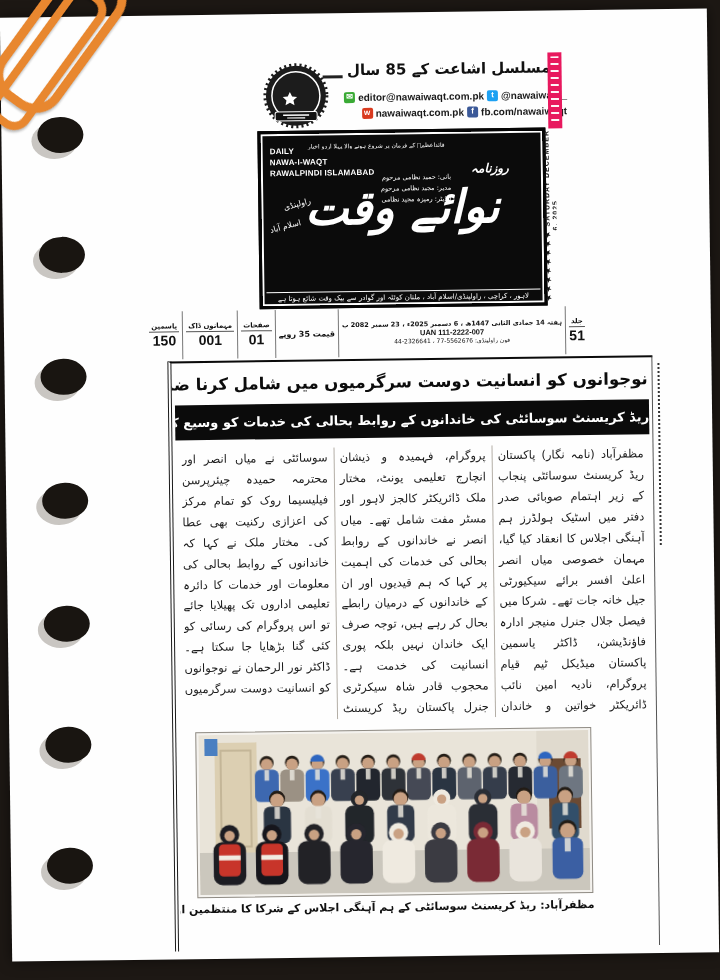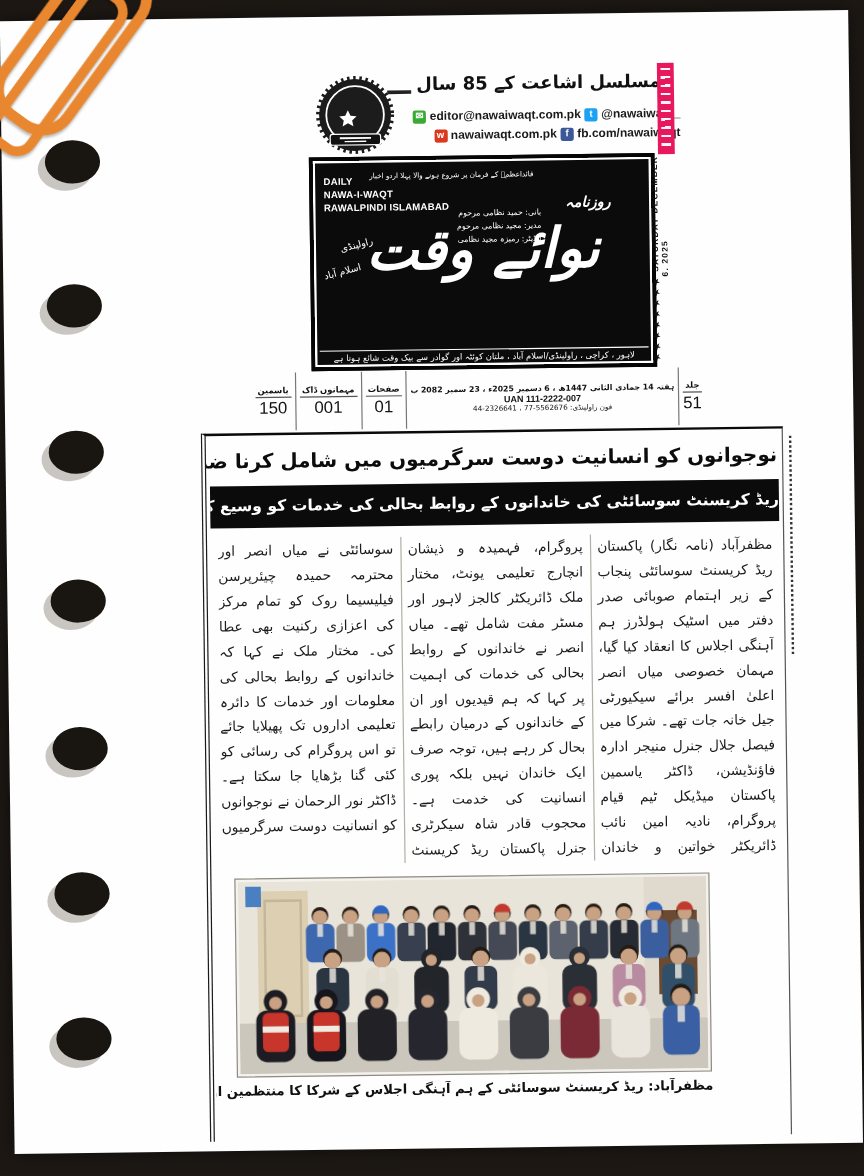--- a/index.html
+++ b/index.html
@@ -47,21 +47,21 @@
   .star-strip{position:absolute;left:541px;top:117px;width:13px;height:176px;color:#111;
               writing-mode:vertical-rl;transform:rotate(180deg);font-size:7px;font-weight:bold;
               letter-spacing:1px;text-align:center;overflow:hidden;}
 
   
   .dateline{position:absolute;left:256px;top:296px;width:328px;height:48px;display:flex;direction:rtl;
             align-items:stretch;color:#111;}
   .dl-cell{border-left:1px solid #777;padding:1px 3px;display:flex;flex-direction:column;align-items:center;justify-content:center;}
   .dl-cell:last-child{border-left:none;}
   .dl-label{font-size:7px;font-weight:bold;border-bottom:1px solid #555;padding:0 2px 1px;white-space:nowrap;}
-  .dl-num{font-size:14px;font-weight:normal;font-family:"Liberation Sans",sans-serif;line-height:1.2;}
+  .dl-num{font-size:14px;font-weight:bold;font-family:"Liberation Sans",sans-serif;line-height:1.2;}
   .dl-mid{flex:1;align-items:stretch;justify-content:center;}
   .dl-mid div{text-align:center;white-space:nowrap;overflow:hidden;}
   .dl-date{font-size:6.5px;font-weight:bold;}
   .dl-uan{font-size:7.5px;font-weight:bold;font-family:"Liberation Sans",sans-serif;}
   .dl-phones{font-size:6px;}
   .dl-price{font-size:8px;font-weight:bold;white-space:nowrap;}
 
   
   .article{position:absolute;left:163px;top:346px;width:480px;height:588px;
            border-top:2px solid #0a0a0a;border-left:4px double #1a1a1a;border-right:1px solid #555;}
@@ -176,20 +176,23 @@
 
     <div class="dateline">
       <div class="dl-cell">
         <span class="dl-label urdu">جلد</span>
         <span class="dl-num">51</span>
       </div>
       <div class="dl-cell dl-mid">
         <div class="dl-date urdu">ہفتہ 14 جمادی الثانی 1447ھ ، 6 دسمبر 2025ء ، 23 سمبر 2082 ب</div>
         <div class="dl-uan">UAN 111-2222-007</div>
         <div class="dl-phones urdu">فون راولپنڈی: 5562676-77 ، 2326641-44</div>
+      </div>
+      <div class="dl-cell">
+        <span class="dl-price urdu">قیمت 35 روپے</span>
       </div>
       <div class="dl-cell">
         <span class="dl-label urdu">صفحات</span>
         <span class="dl-num">01</span>
       </div>
       <div class="dl-cell">
         <span class="dl-label urdu">مہمانوں ڈاک</span>
         <span class="dl-num">001</span>
       </div>
       <div class="dl-cell">

